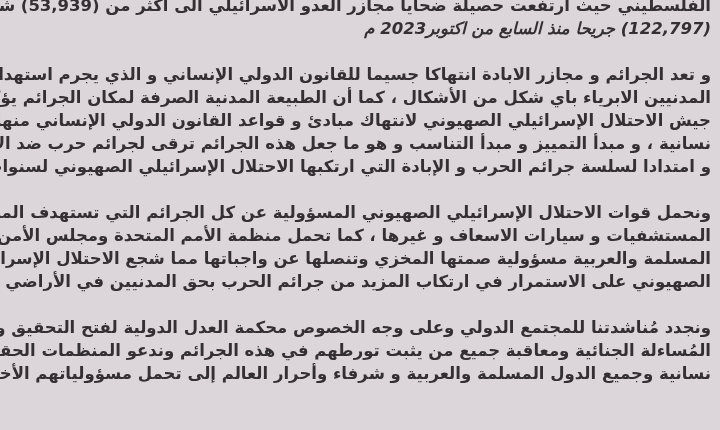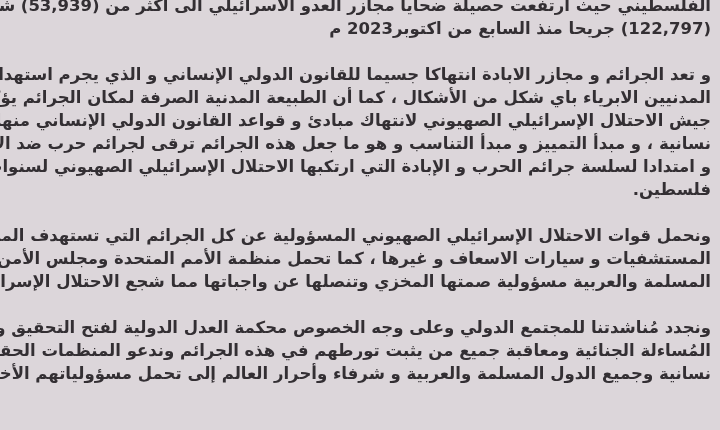--- a/index.html
+++ b/index.html
@@ -28,46 +28,47 @@
   .line {
     direction: rtl;
     unicode-bidi: plaintext;
     text-align: justify;
     text-align-last: justify;
     -moz-text-align-last: justify;
     white-space: nowrap;
   }
   .line.lastline {
     text-align-last: right;
+    font-style: italic;
     -moz-text-align-last: right;
   }
 </style>
 </head>
 <body>
 
 <div class="doc">
 
   <div class="para">
     <div class="line">الفلسطيني حيث ارتفعت حصيلة ضحايا مجازر العدو الاسرائيلي الى اكثر من (53,939) شهيدا و</div>
     <div class="line lastline">(122,797)  جريحا منذ السابع من اكتوبر2023 م</div>
   </div>
 
   <div class="para">
     <div class="line">و تعد الجرائم و مجازر الابادة انتهاكا جسيما للقانون الدولي الإنساني و الذي يجرم استهداف</div>
     <div class="line">المدنيين الابرياء باي شكل من الأشكال ، كما أن الطبيعة المدنية الصرفة لمكان الجرائم يؤكد تعمد</div>
     <div class="line">جيش الاحتلال الإسرائيلي الصهيوني لانتهاك مبادئ و قواعد القانون الدولي الإنساني منها مبدأ الإ</div>
     <div class="line">نسانية ، و مبدأ التمييز و مبدأ التناسب و هو ما جعل هذه الجرائم ترقى لجرائم حرب ضد الإنسانية</div>
     <div class="line">و امتدادا لسلسة جرائم الحرب و الإبادة التي ارتكبها  الاحتلال الإسرائيلي الصهيوني لسنوات في</div>
-    <div class="line lastline">فلسطين.</div>
   </div>
 
   <div class="para">
     <div class="line">ونحمل قوات الاحتلال الإسرائيلي الصهيوني المسؤولية عن كل الجرائم التي تستهدف المدنيين و</div>
     <div class="line">المستشفيات و سيارات الاسعاف و غيرها ، كما تحمل منظمة الأمم المتحدة ومجلس الأمن والدول</div>
     <div class="line">المسلمة والعربية مسؤولية صمتها المخزي وتنصلها عن واجباتها مما شجع الاحتلال الإسرائيلي</div>
+    <div class="line">الصهيوني على الاستمرار في ارتكاب المزيد من جرائم الحرب بحق المدنيين في الأراضي</div>
   </div>
 
   <div class="para">
     <div class="line">ونجدد مُناشدتنا للمجتمع الدولي وعلى وجه الخصوص محكمة العدل الدولية لفتح التحقيق و</div>
     <div class="line">المُساءلة الجنائية ومعاقبة جميع من يثبت تورطهم في هذه الجرائم وندعو المنظمات الحقوقية والإ</div>
     <div class="line">نسانية وجميع الدول المسلمة والعربية و شرفاء وأحرار العالم إلى تحمل مسؤولياتهم الأخلاقية والإ</div>
   </div>
 
 </div>
 

